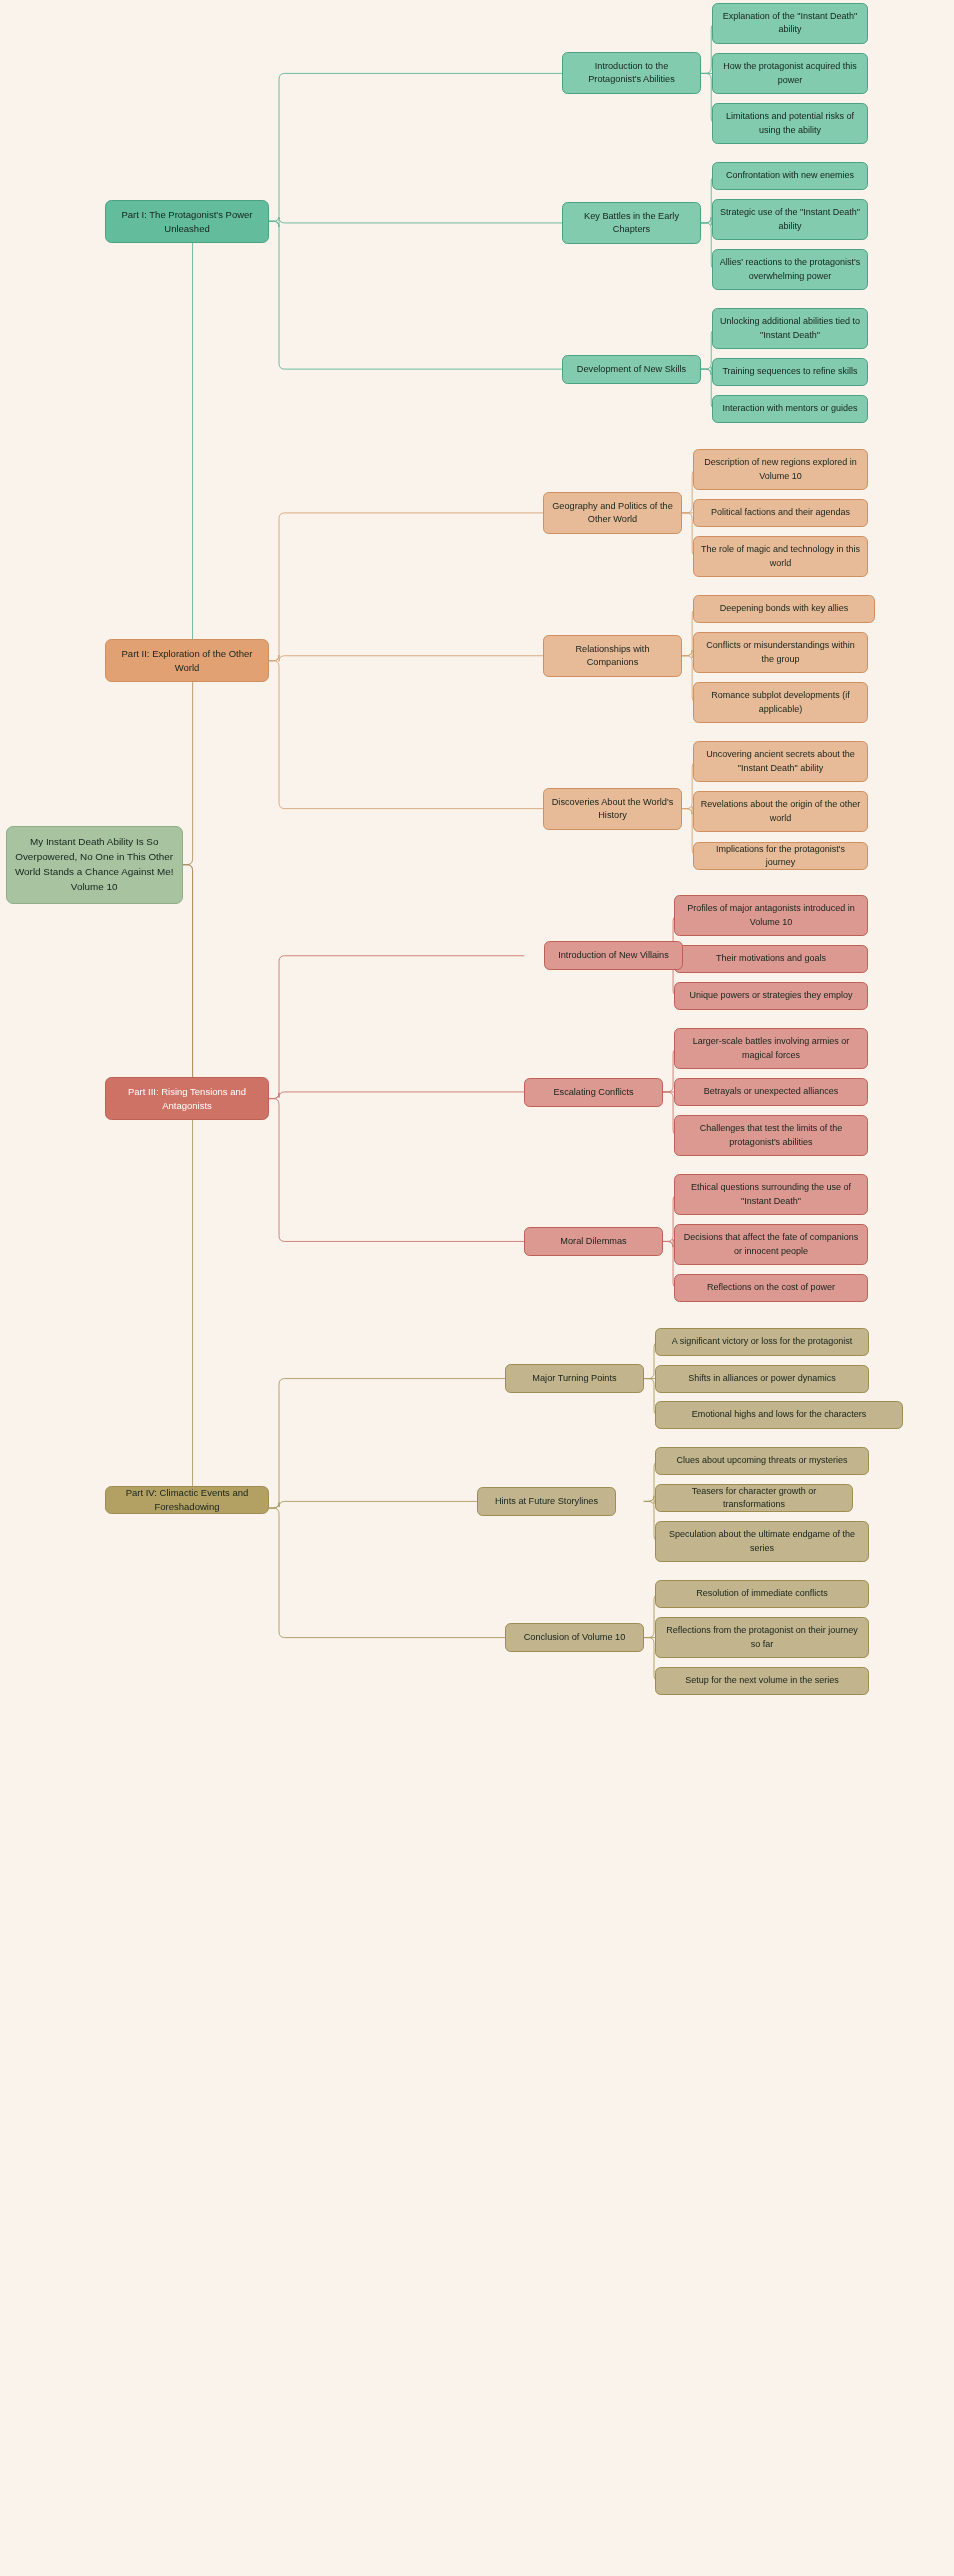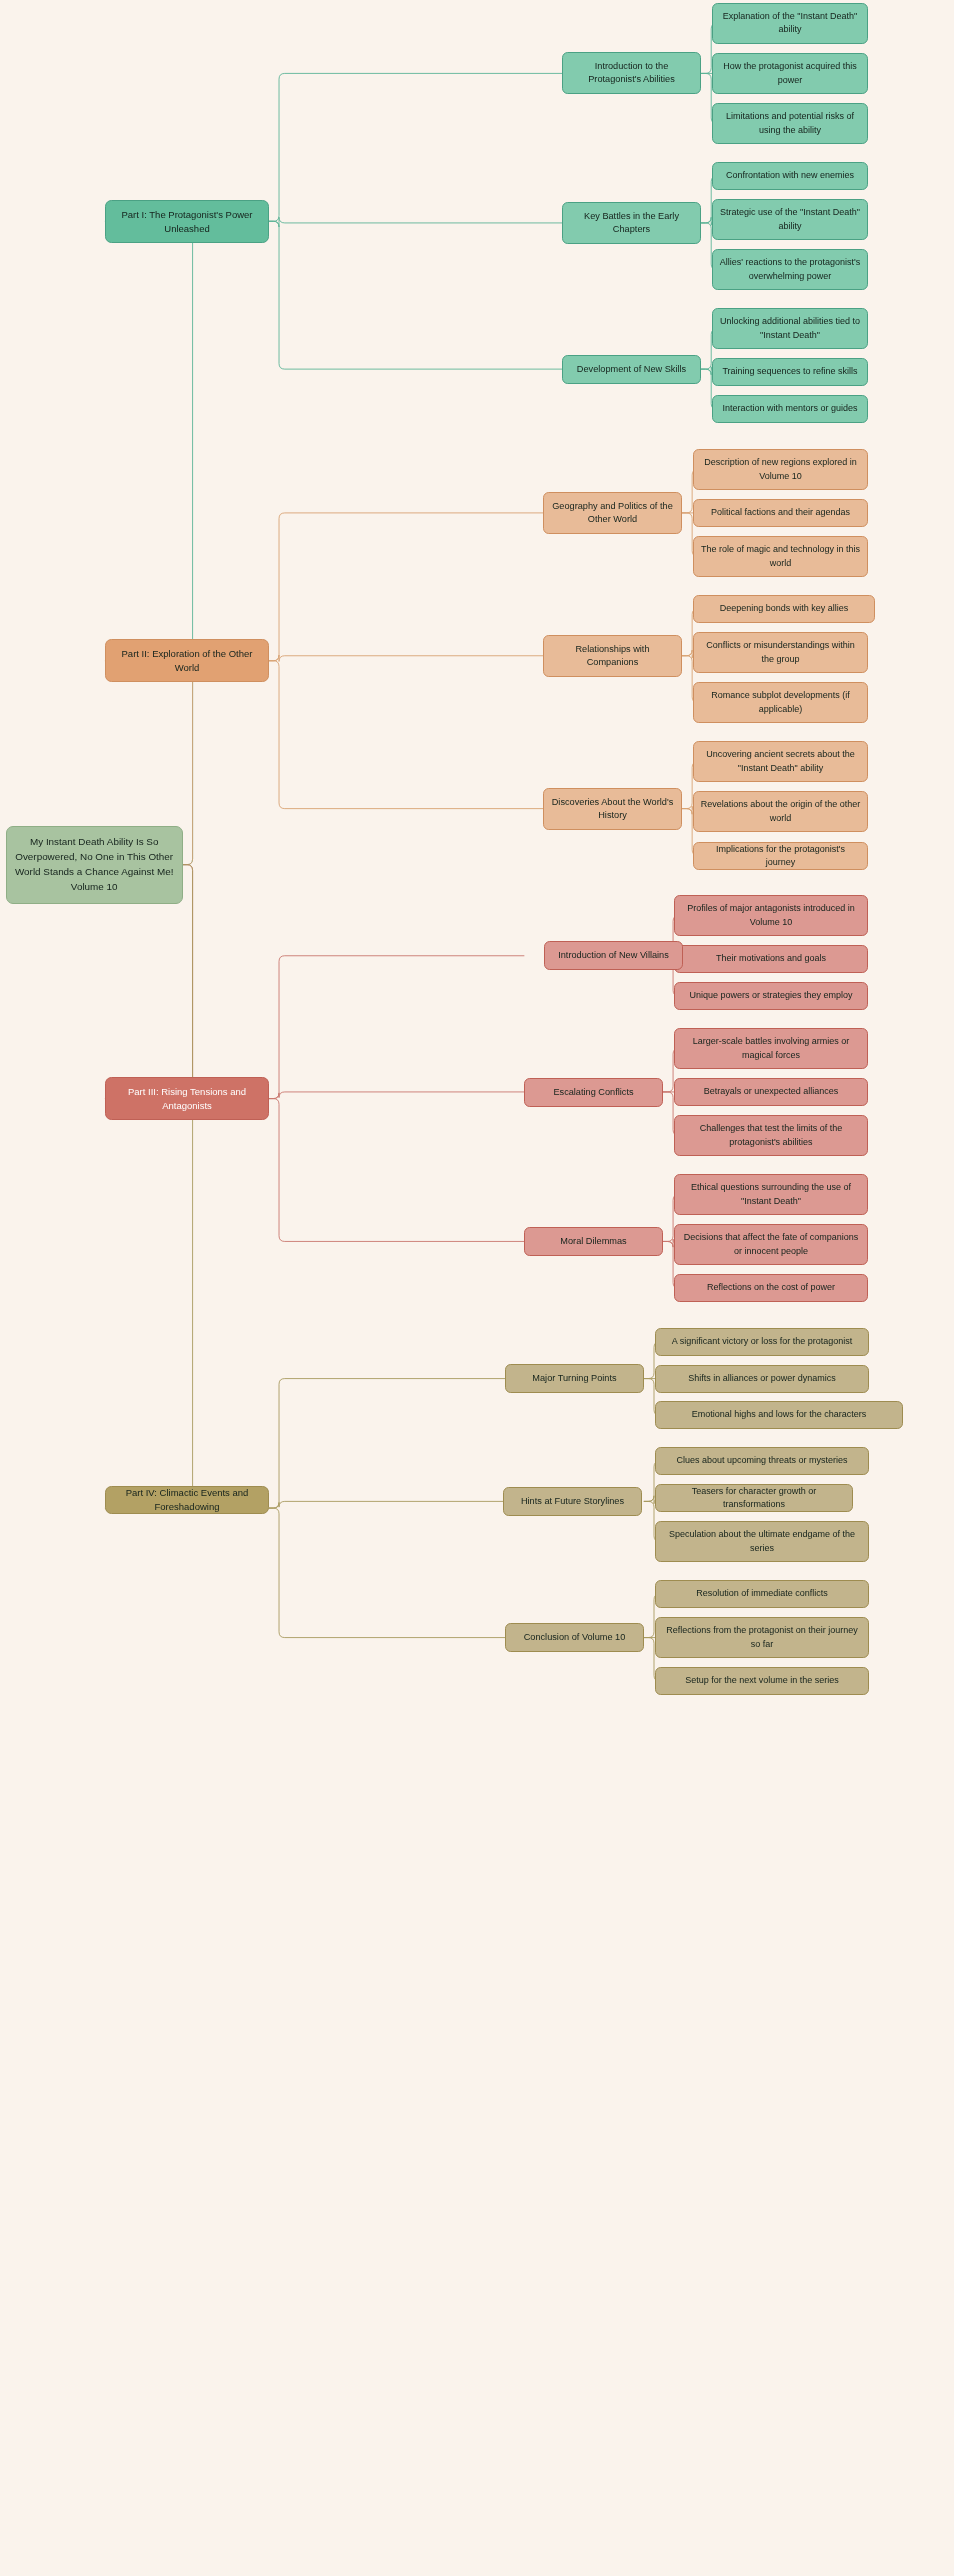--- a/index.html
+++ b/index.html
@@ -266,21 +266,21 @@
       </div>
       <div class="node level3" style="left: 655px; top: 1447px; width: 214px; height: 28px; background: rgb(194, 180, 140); border: 0.8px solid rgb(158, 140, 80); color: rgb(21, 35, 28); font-size: 9px;">
         <span class="node-label">Clues about upcoming threats or mysteries</span>
       </div>
       <div class="node level3" style="left: 655px; top: 1484px; width: 198px; height: 28px; background: rgb(194, 180, 140); border: 0.8px solid rgb(158, 140, 80); color: rgb(21, 35, 28); font-size: 9px;">
         <span class="node-label">Teasers for character growth or transformations</span>
       </div>
       <div class="node level3" style="left: 655px; top: 1521px; width: 214px; height: 41px; background: rgb(194, 180, 140); border: 0.8px solid rgb(158, 140, 80); color: rgb(21, 35, 28); font-size: 9px;">
         <span class="node-label">Speculation about the ultimate endgame of the series</span>
       </div>
-      <div class="node level2" style="left: 503px; top: 1487px; width: 139px; height: 29px; background: rgb(194, 180, 140); border: 0.8px solid rgb(158, 140, 80); color: rgb(21, 35, 28); font-size: 9.2px;">
+      <div class="node level2" style="left: 477px; top: 1487px; width: 139px; height: 29px; background: rgb(194, 180, 140); border: 0.8px solid rgb(158, 140, 80); color: rgb(21, 35, 28); font-size: 9.2px;">
         <span class="node-label">Hints at Future Storylines</span>
       </div>
       <div class="node level3" style="left: 655px; top: 1580px; width: 214px; height: 28px; background: rgb(194, 180, 140); border: 0.8px solid rgb(158, 140, 80); color: rgb(21, 35, 28); font-size: 9px;">
         <span class="node-label">Resolution of immediate conflicts</span>
       </div>
       <div class="node level3" style="left: 655px; top: 1617px; width: 214px; height: 41px; background: rgb(194, 180, 140); border: 0.8px solid rgb(158, 140, 80); color: rgb(21, 35, 28); font-size: 9px;">
         <span class="node-label">Reflections from the protagonist on their journey so far</span>
       </div>
       <div class="node level3" style="left: 655px; top: 1667px; width: 214px; height: 28px; background: rgb(194, 180, 140); border: 0.8px solid rgb(158, 140, 80); color: rgb(21, 35, 28); font-size: 9px;">
         <span class="node-label">Setup for the next volume in the series</span>

